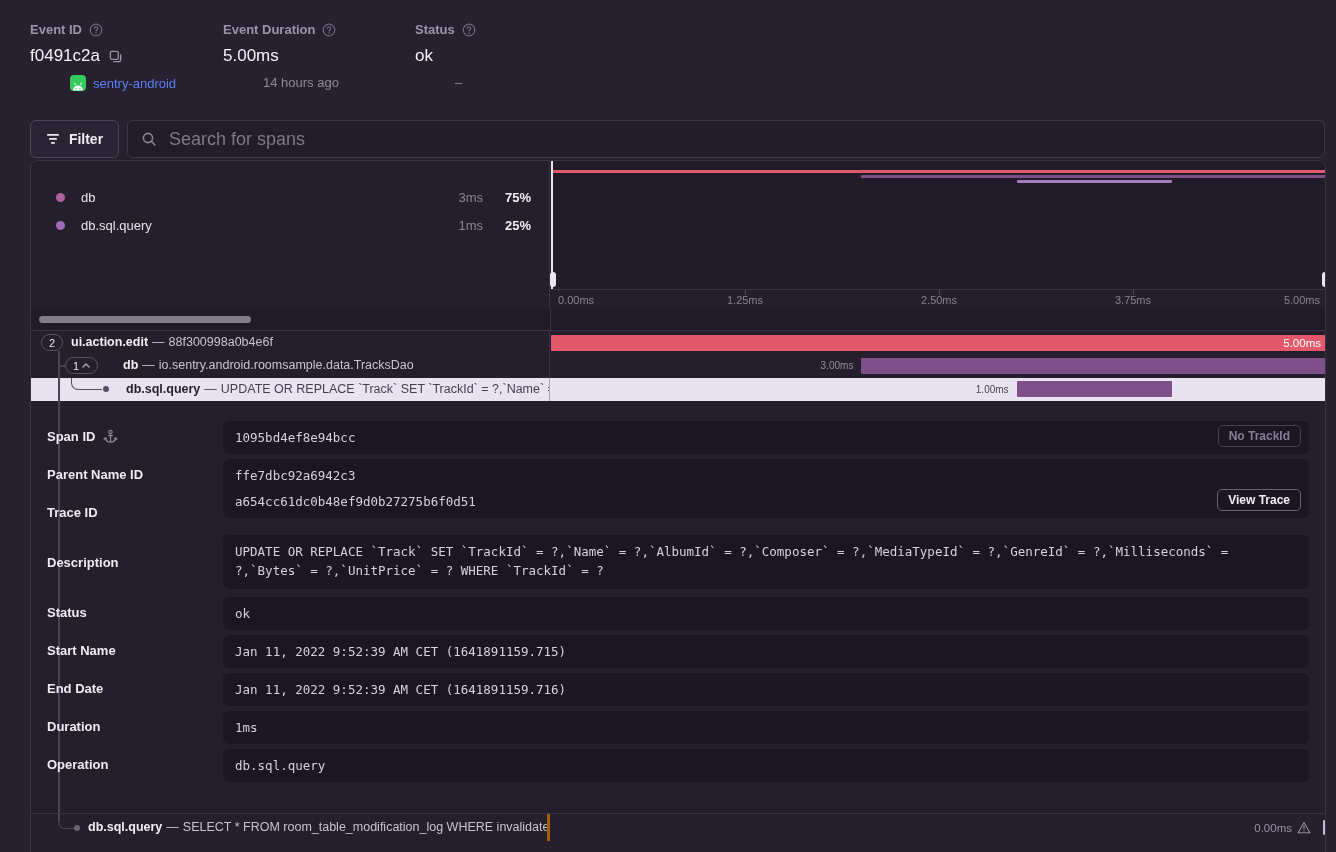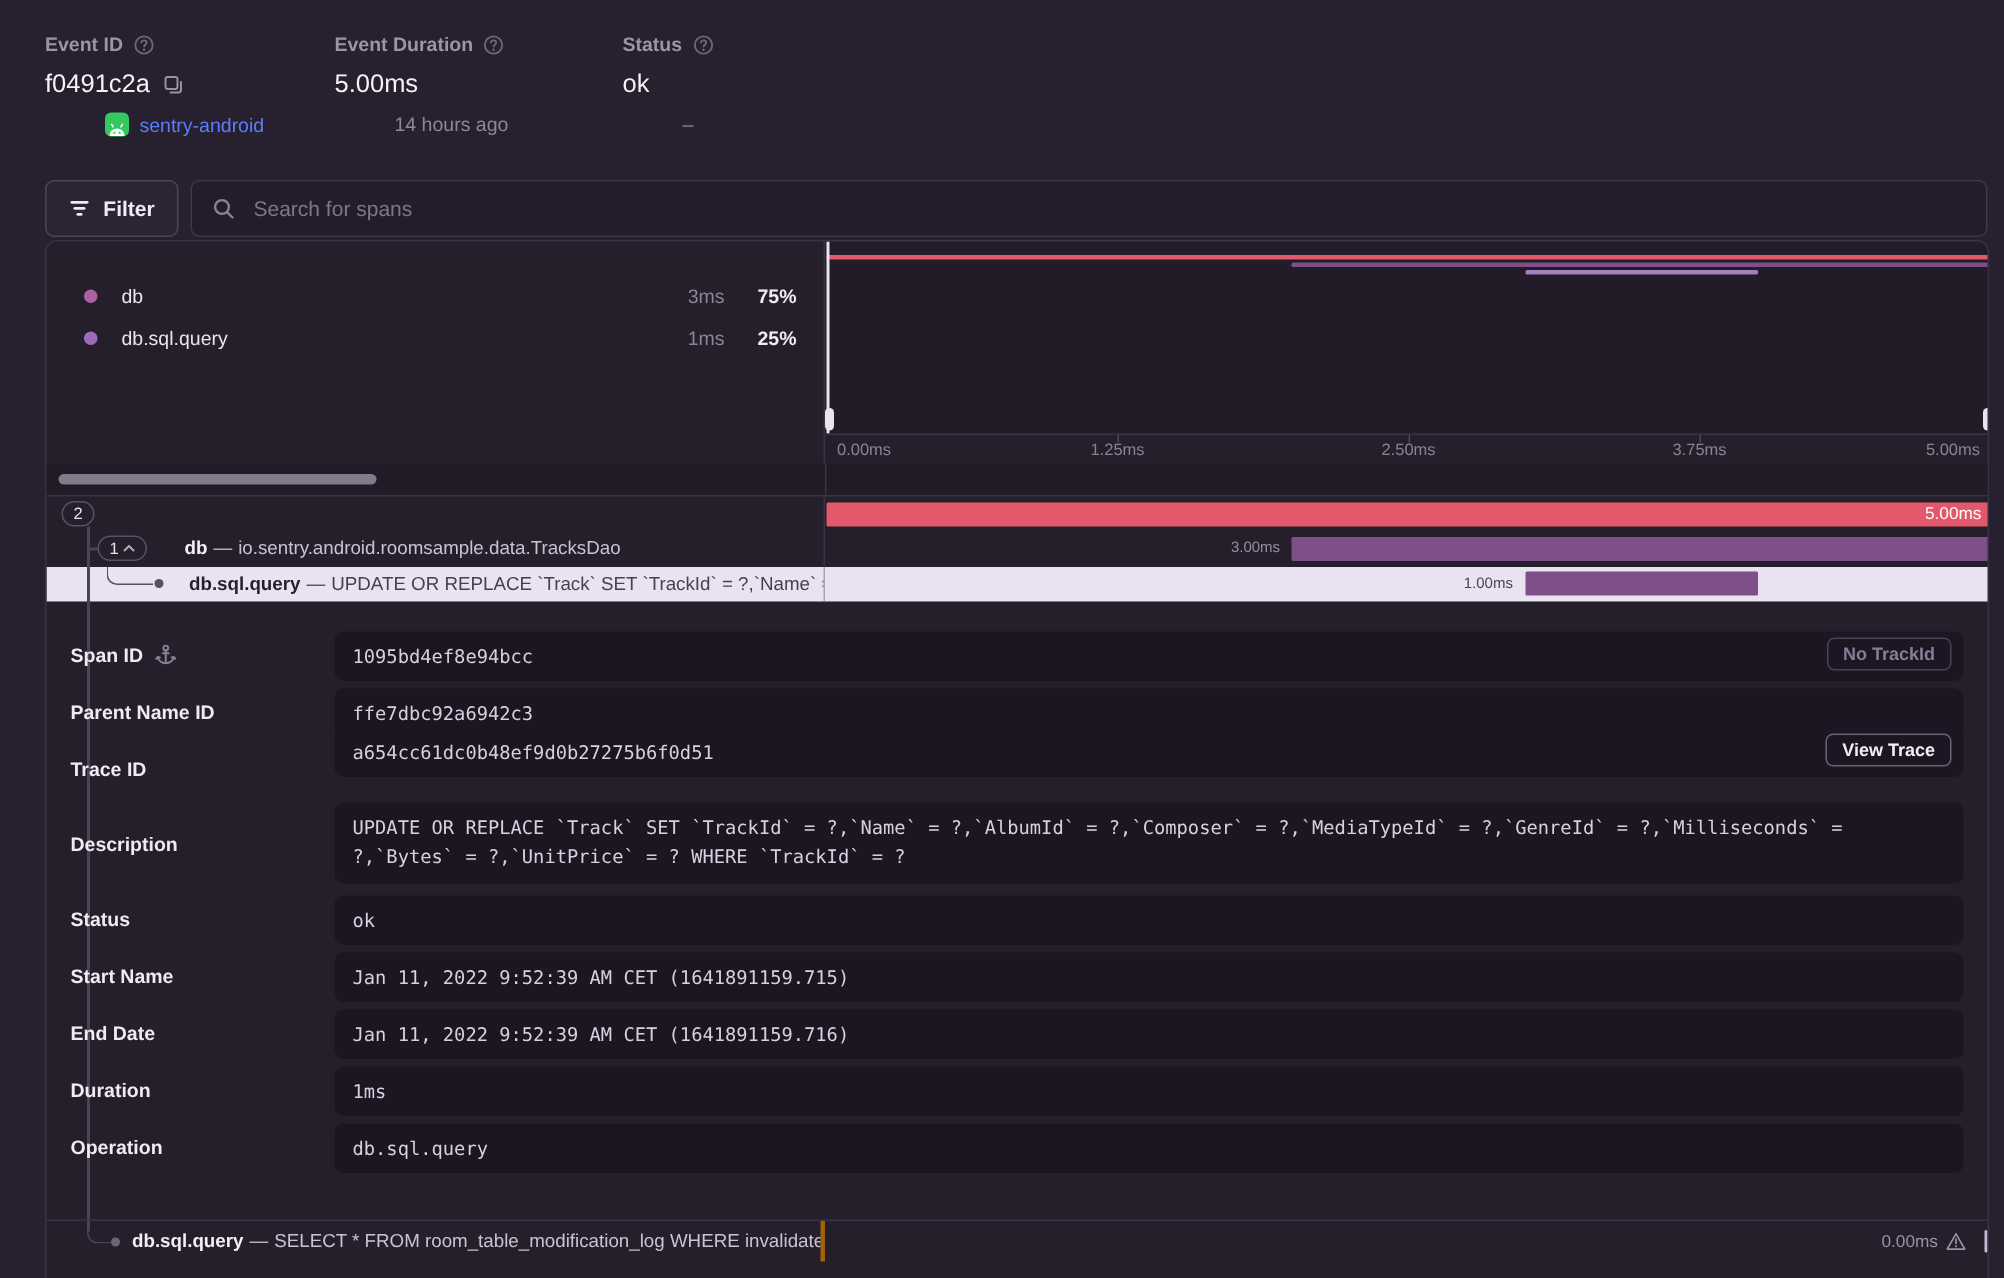--- a/index.html
+++ b/index.html
@@ -21,21 +21,21 @@
   .link{color:#5C7DF9;cursor:pointer}
   .copy-ic{color:#9A90A8;cursor:pointer}
   .android-box{width:16px;height:16px;border-radius:4px;background:#33C95F;display:flex;align-items:flex-end;justify-content:center;overflow:hidden}
 
   
   .filter-btn{position:absolute;left:30px;top:120px;width:89px;height:38px;box-sizing:border-box;
     border:1px solid #4D4459;border-radius:6px;background:#2B2434;display:flex;align-items:center;justify-content:center;gap:9px;
     font-size:14px;font-weight:bold;color:#EFEAF4;cursor:pointer}
   .search{position:absolute;left:127px;top:120px;width:1198px;height:38px;box-sizing:border-box;
     border:1px solid #3E364B;border-radius:6px;background:#231C2A;display:flex;align-items:center;gap:10px;padding:0 13px;color:#8A8194}
-  .search input{flex:1;background:transparent;border:none;outline:none;color:#D6D1DE;font-size:14px;font-family:"Liberation Sans",sans-serif}
+  .search input{flex:1;background:transparent;border:none;outline:none;color:#D6D1DE;font-size:18px;font-family:"Liberation Sans",sans-serif}
   .search input::placeholder{color:#7F7689}
 
   
   .panel{position:absolute;left:30px;top:160px;width:1296px;height:804px;box-sizing:border-box;
     border:1px solid #3B3247;border-radius:8px;background:#251E2B;overflow:hidden}
 
   
   .legend{position:absolute;left:0;top:0;width:519px;height:148px;border-right:1px solid #3B3247;box-sizing:border-box}
   .li{position:absolute;left:0;width:519px;height:28px;display:flex;align-items:center;font-size:13px;color:#E8E3EE}
   .li .dot{width:9px;height:9px;border-radius:50%;margin:0 16px 0 25px}
@@ -250,20 +250,23 @@
     <div class="scrollbar"></div>
   </div>
   <div class="strip-div"></div>
 
   <div class="rows">
     <div class="trow">
       <div class="tleft">
         <span class="pill" style="left:10px">
             <span>2</span>
           </span>
+        <span class="rowtext" style="left:40px">
+          <span class="op">ui.action.edit</span><span class="sep">—</span><span class="desc">88f300998a0b4e6f</span>
+        </span>
       </div>
       <div class="tright">
         <div class="bar" style="left: 0%; width: 100%; background: rgb(228, 88, 107);">
           <span class="bar-inner-label">5.00ms</span>
         </div>
       </div>
     </div>
 
     <div class="trow">
       <div class="tleft">

